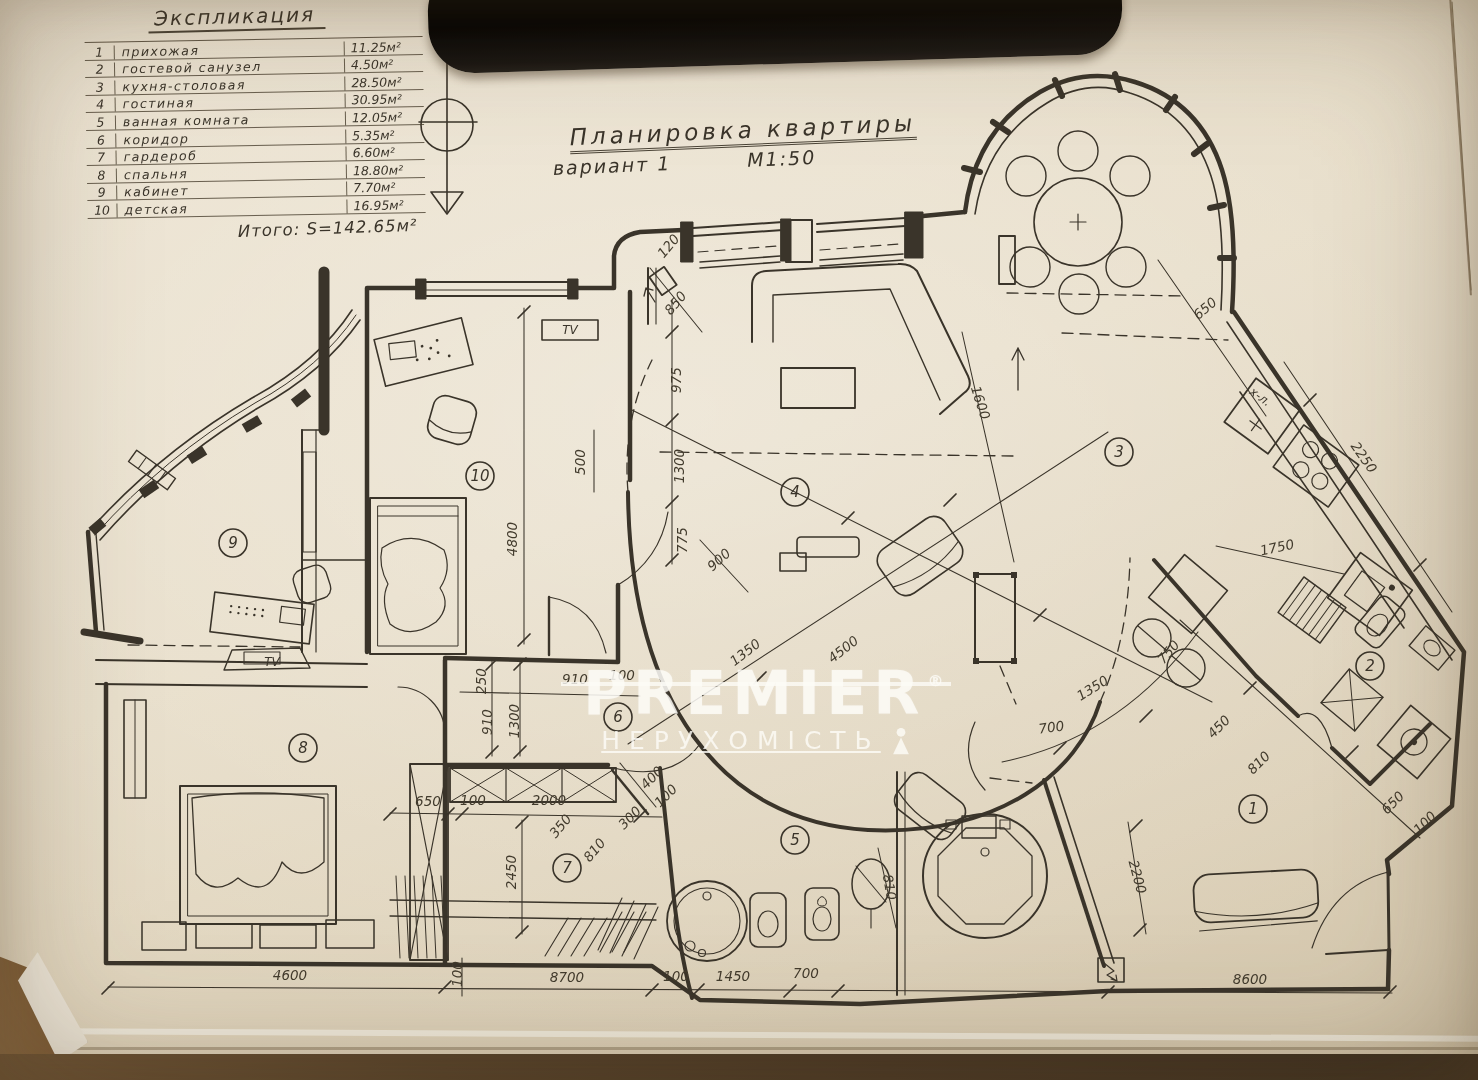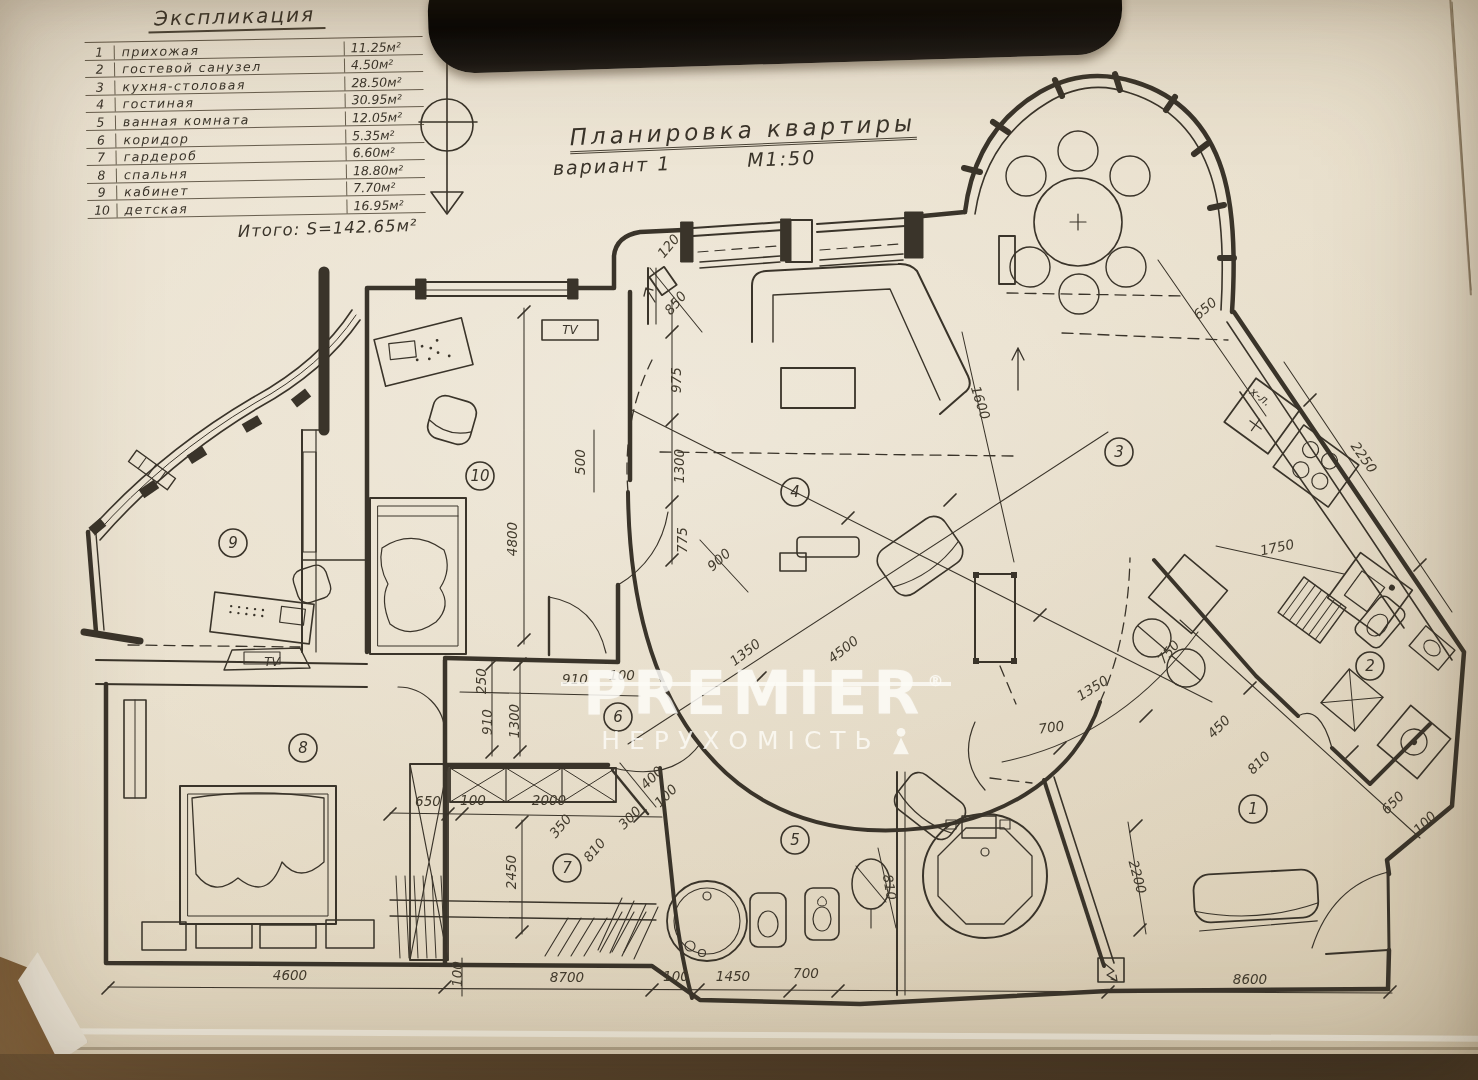--- a/index.html
+++ b/index.html
@@ -50,21 +50,21 @@
   .tb-row{display:flex;gap:76px;font-style:italic;font-size:19px;letter-spacing:2px;margin-top:2px;}
 
   
   .watermark{position:absolute;left:583px;top:652px;width:346px;text-align:center;
     color:rgba(253,251,246,.82);pointer-events:none;}
   .wm-brand{font-size:60px;font-weight:bold;letter-spacing:6px;line-height:58px;
     text-shadow:0 0 2px rgba(255,255,255,.25);white-space:nowrap;}
   .wm-reg{font-size:16px;vertical-align:28px;margin-left:2px;}
   .wm-line{position:absolute;left:-22px;top:30px;width:390px;height:4px;background:rgba(253,251,246,.8);}
   .wm-sub{font-size:25px;letter-spacing:9px;margin-top:4px;white-space:nowrap;display:flex;
-    align-items:center;justify-content:center;gap:10px;}
+    align-items:center;justify-content:center;gap:10px;text-decoration:underline;}
 
   svg text{font-family:"DejaVu Sans",sans-serif;}
   .dim{font-style:italic;font-size:13.5px;fill:#423b2d;}
   .rnum{font-style:italic;font-size:15px;fill:#3a342a;}
   .ann{font-style:italic;font-size:12px;fill:#3a342a;}
 </style>
 </head>
 <body>
 
 <div class="photo">

